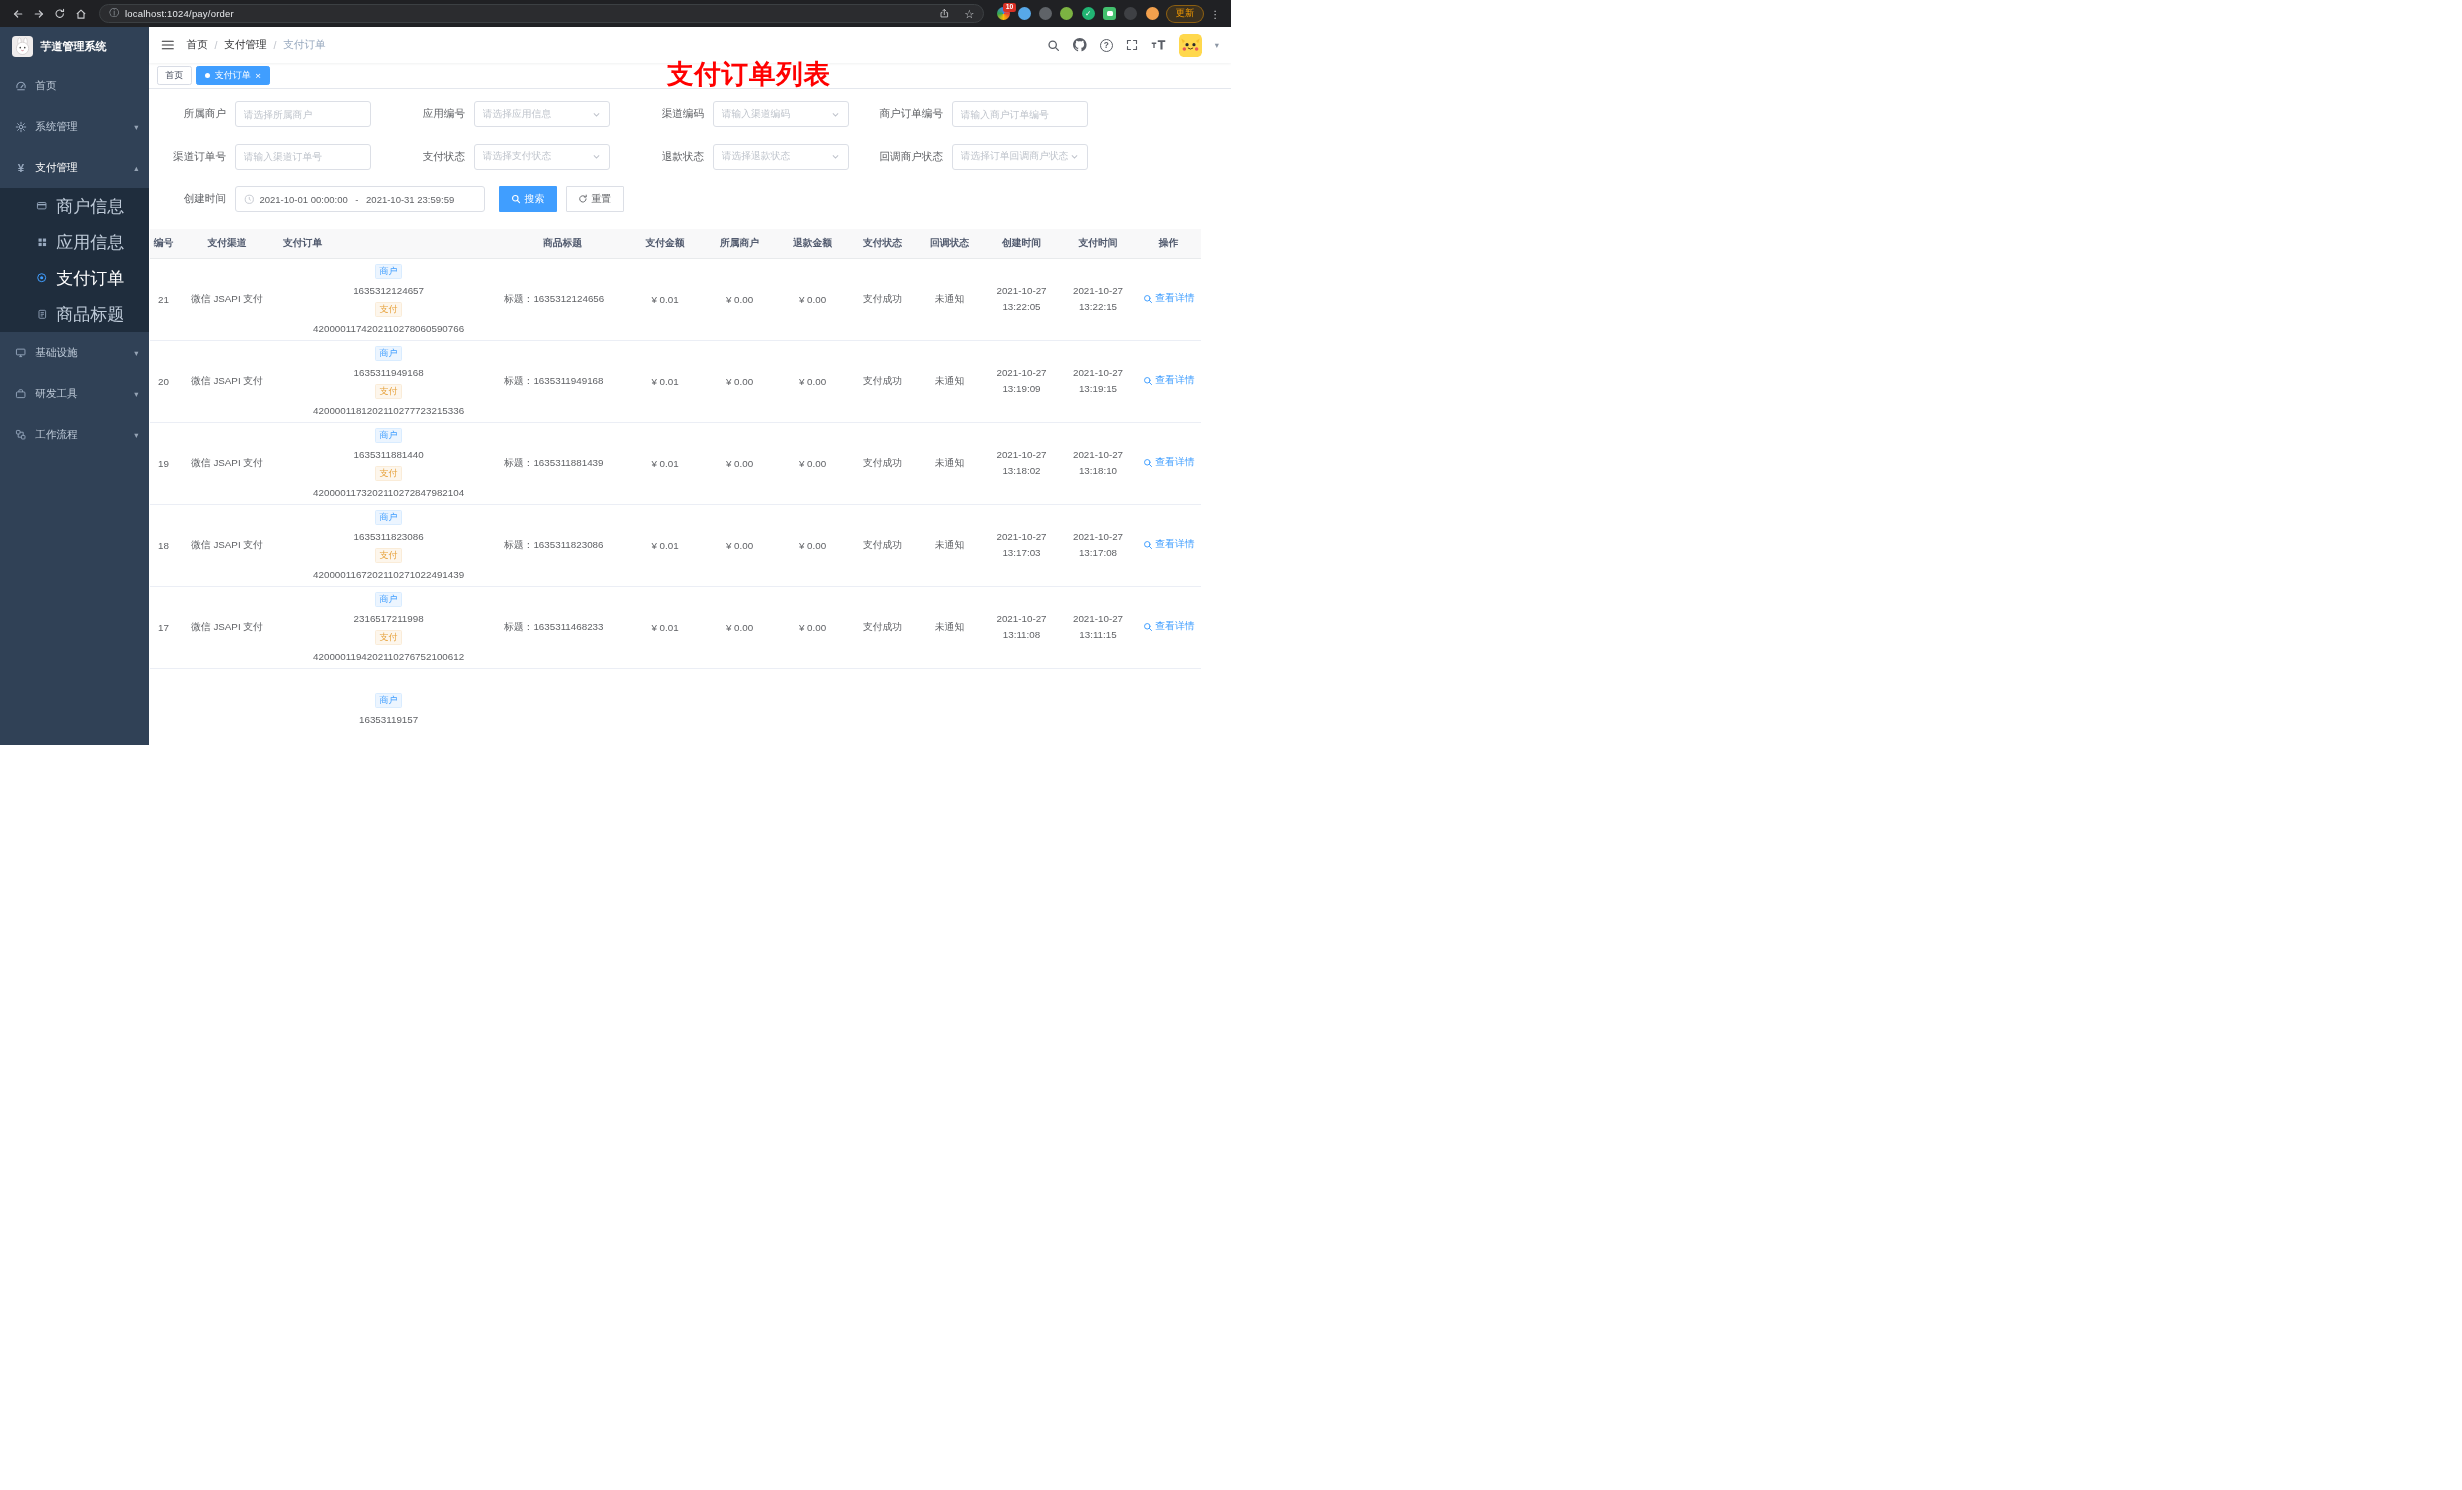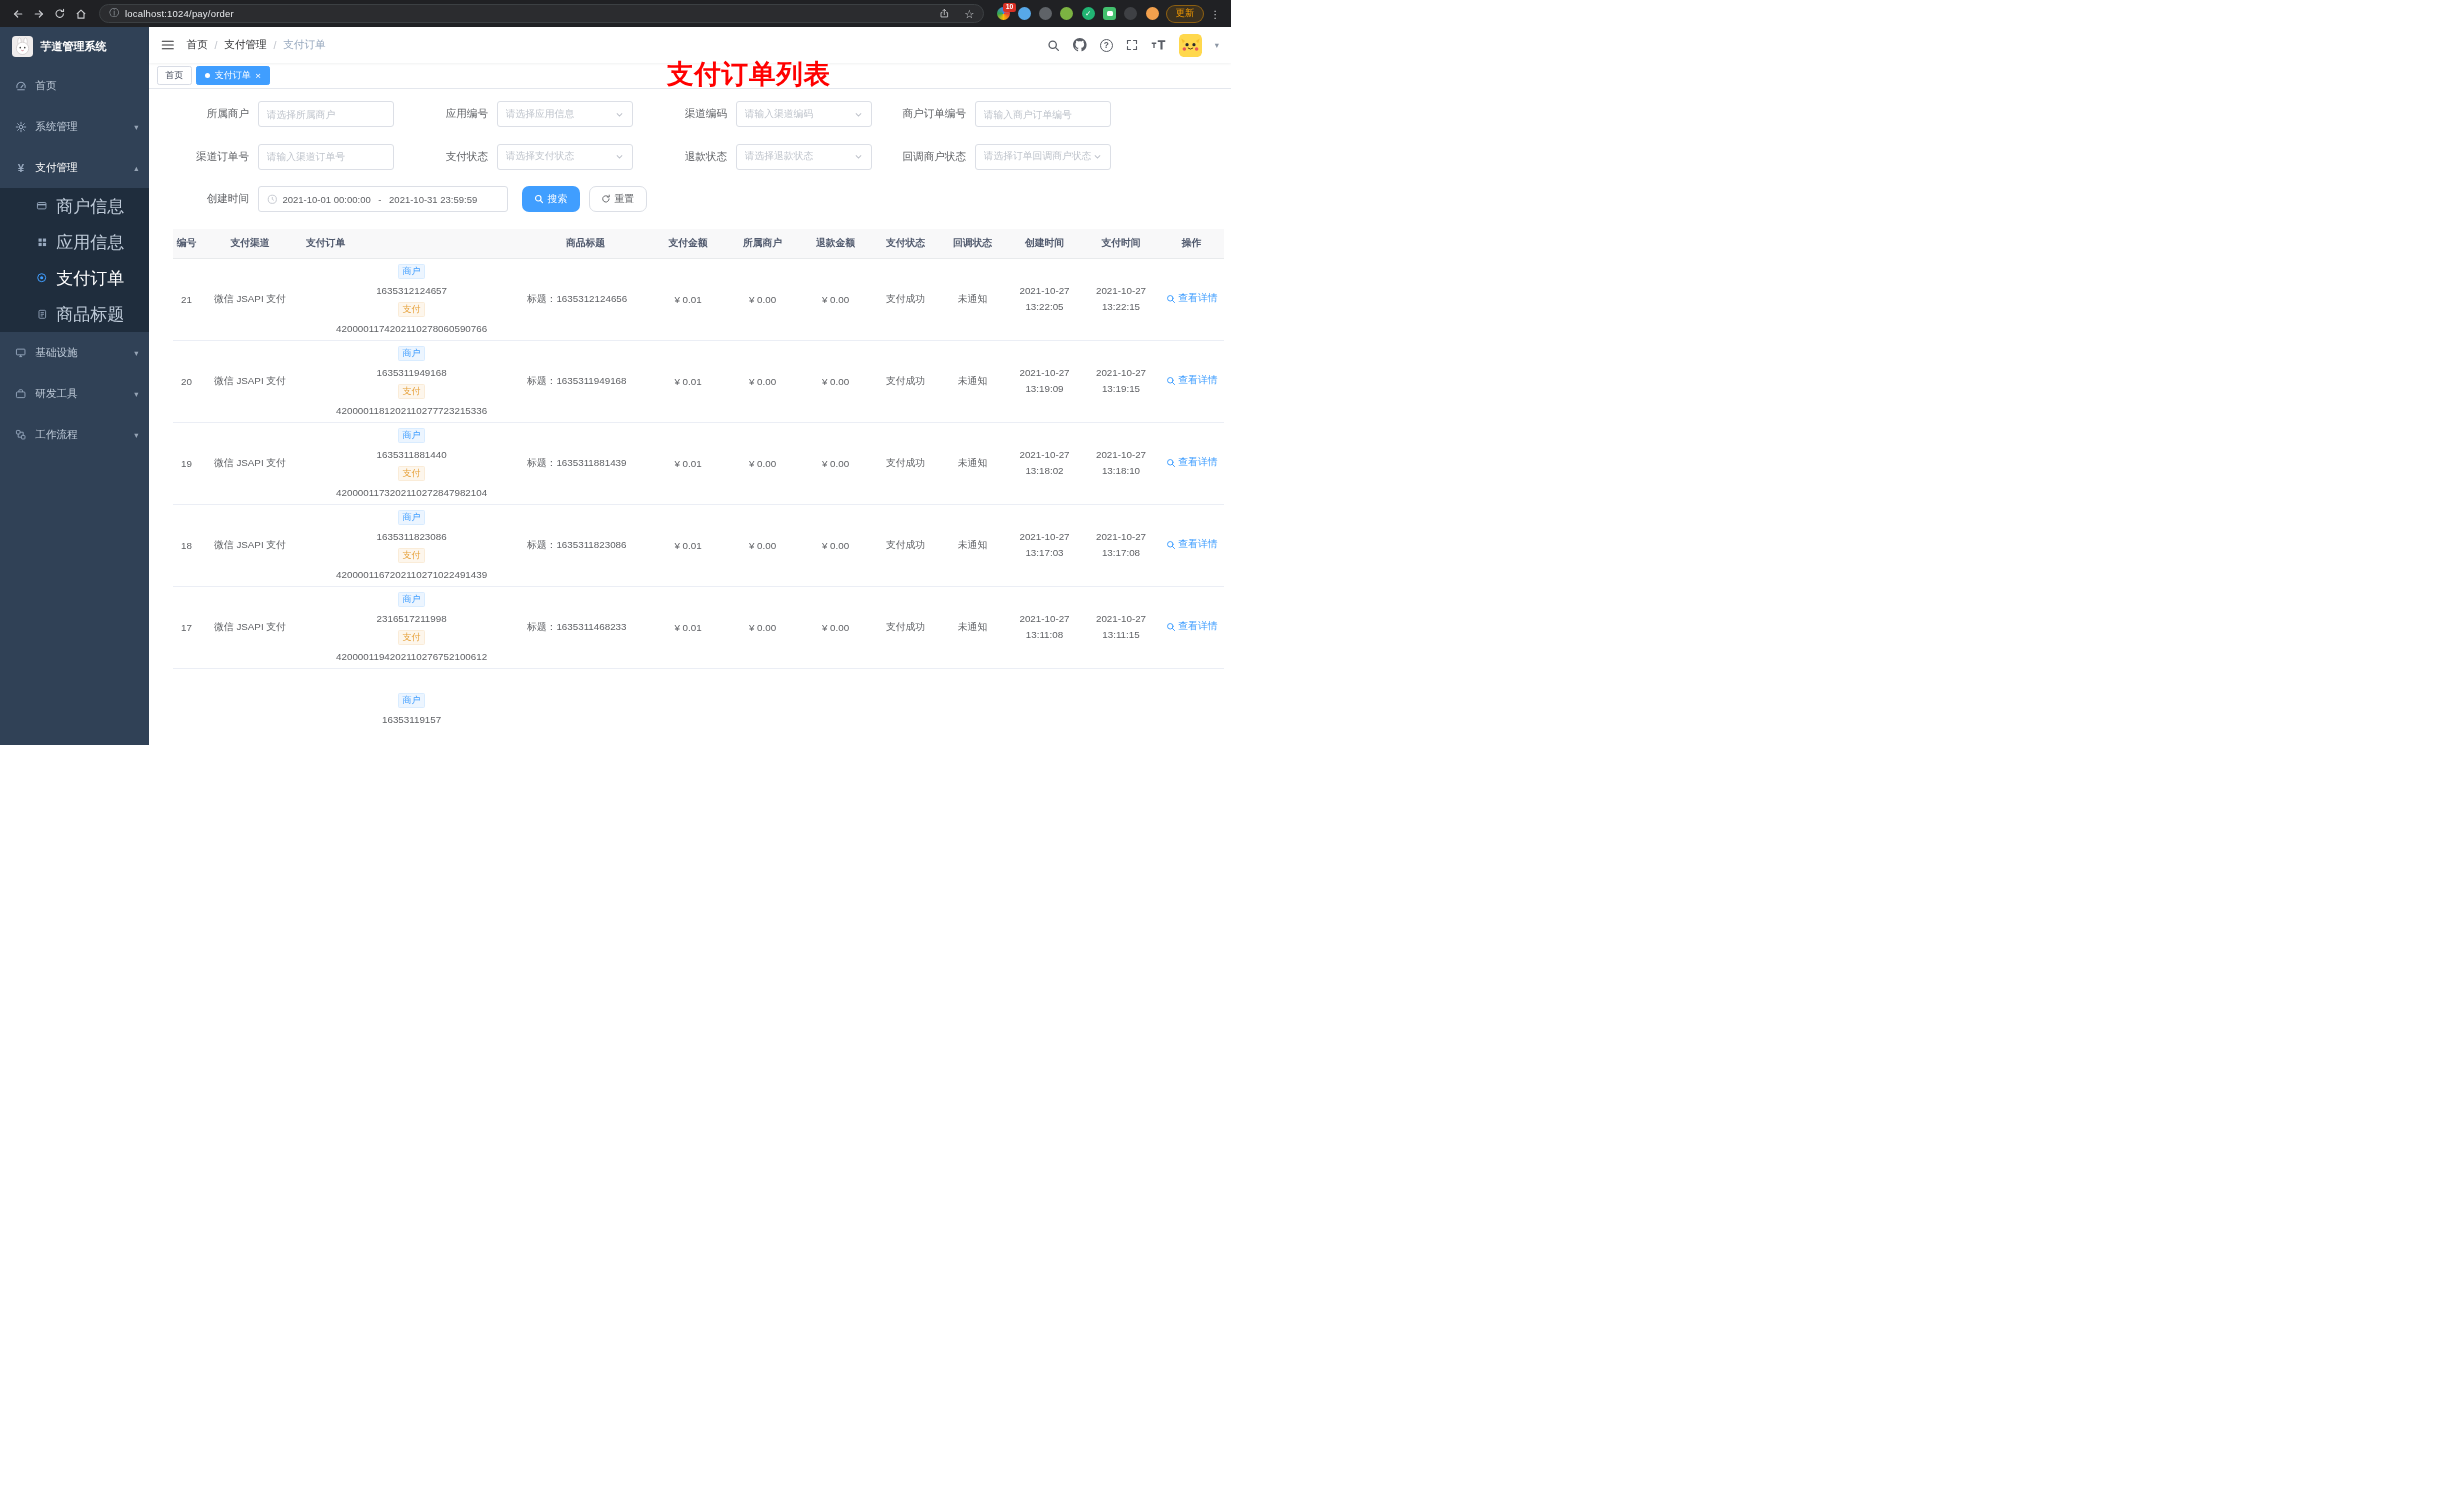--- a/index.html
+++ b/index.html
@@ -65,37 +65,37 @@
   .annotation { position:absolute; left:518px; top:29px; z-index:60; color:#ff0000; font-size:26.5px; font-weight:700; letter-spacing:0.8px; pointer-events:none; }
 
   
   .tabsbar { height:26px; background:#fff; border-bottom:0.8px solid #e4e7ed; display:flex; align-items:center; gap:4.5px; padding:0 7.6px; position:relative; z-index:5; }
   .tab { height:19.7px; display:flex; align-items:center; gap:4.5px; padding:0 7.6px; border:0.8px solid #d8dce5; border-radius:2.3px; background:#fff; color:#495060; font-size:9px; cursor:pointer; white-space:nowrap; }
   .tab.active { background:#409eff; border-color:#409eff; color:#fff; }
   .tab-dot { width:5.3px; height:5.3px; border-radius:50%; background:#fff; }
   .tab-close { font-size:9.8px; line-height:1; cursor:pointer; }
 
   
-  .content { flex:1; padding:12px 24px 0; overflow:hidden; }
+  .content { flex:1; padding:12px 1px 0; overflow:hidden; }
 
   
   .f-row { display:flex; }
   .f-item { display:flex; align-items:center; width:239px; margin-bottom:16.7px; flex-shrink:0; }
   .f-item.wide { width:auto; }
   .f-label { width:85px; flex-shrink:0; text-align:right; padding-right:9px; font-size:10.6px; color:#606266; white-space:nowrap; }
   .f-control { width:136px; height:26px; border:0.8px solid #dcdfe6; border-radius:3px; background:#fff; font-size:9.8px; color:#606266; padding:0 7.6px; display:flex; align-items:center; }
   input.f-control { outline:none; font-family:Liberation Serif, serif; }
   input.f-control::placeholder { color:#bfc4cc; }
   .f-select { justify-content:space-between; cursor:pointer; }
   .f-select .ph { color:#bfc4cc; white-space:nowrap; overflow:hidden; }
   .sel-caret { color:#c0c4cc; flex-shrink:0; }
   .f-date { width:250px; gap:5.3px; font-size:9.5px; cursor:pointer; white-space:nowrap; }
   .f-date .clock { color:#c0c4cc; flex-shrink:0; }
   .f-date .dsep { color:#606266; padding:0 2.3px; }
-  .btn { height:26px; border-radius:7px; border:0.8px solid transparent; display:inline-flex; align-items:center; gap:3.8px; padding:0 11.4px; font-size:9.8px; cursor:pointer; font-family:inherit; white-space:nowrap; }
+  .btn { height:26px; border-radius:1px; border:0.8px solid transparent; display:inline-flex; align-items:center; gap:3.8px; padding:0 11.4px; font-size:9.8px; cursor:pointer; font-family:inherit; white-space:nowrap; }
   .btn-primary { background:#409eff; color:#fff; margin-left:13.6px; }
   .btn-plain { background:#fff; border-color:#dcdfe6; color:#606266; margin-left:9px; }
 
   
   .toolbar-row { display:flex; align-items:center; padding-left:10.6px; margin:0 0 9px; }
   .btn-export { height:21px; padding:0 8.3px; border-radius:2.3px; font-size:9px; display:inline-flex; align-items:center; gap:3.8px; background:#fdf6ec; border:0.8px solid #f5dab1; color:#e6a23c; cursor:pointer; }
   .mini-btns { margin-left:auto; display:flex; gap:10.6px; padding-right:6px; }
   .mini-btn { width:23px; height:23px; border-radius:50%; border:0.8px solid #d6d9de; background:#fff; color:#606266; display:flex; align-items:center; justify-content:center; cursor:pointer; }
 
   

